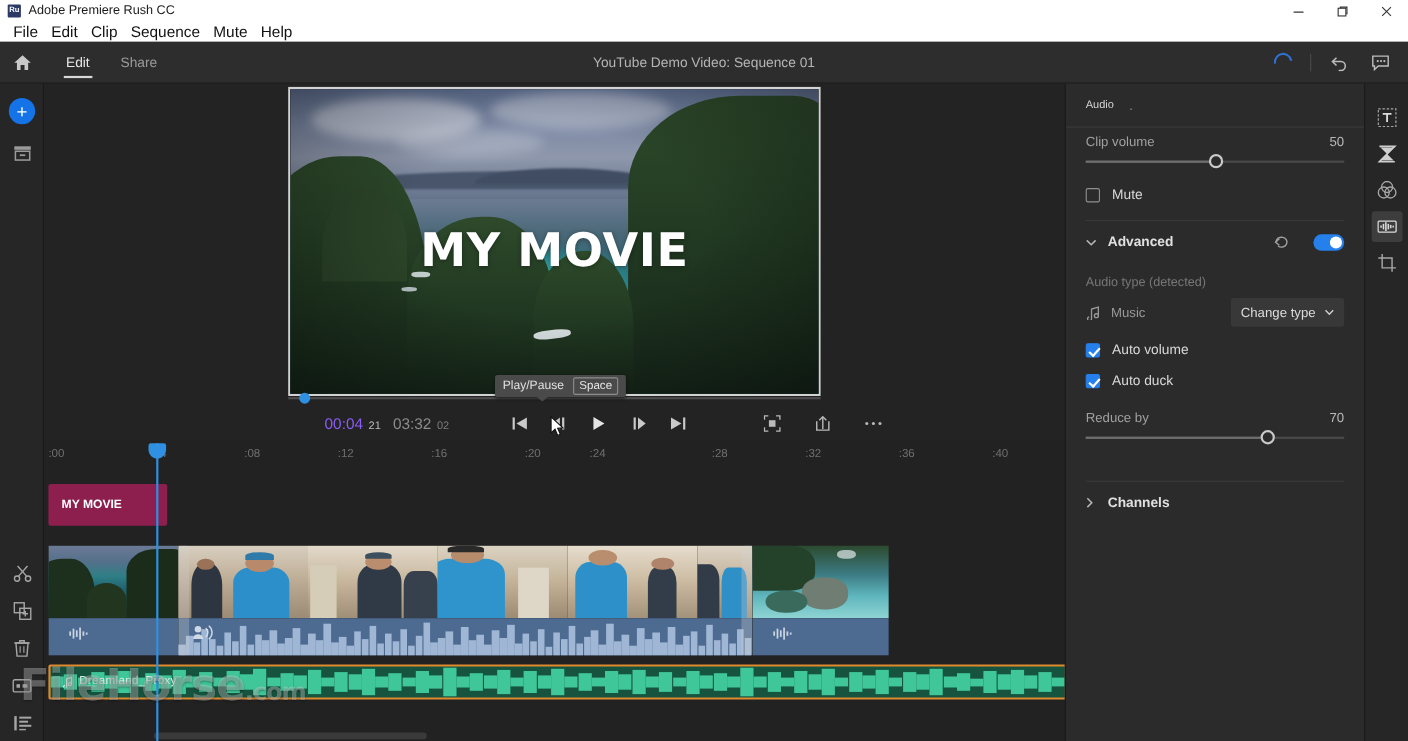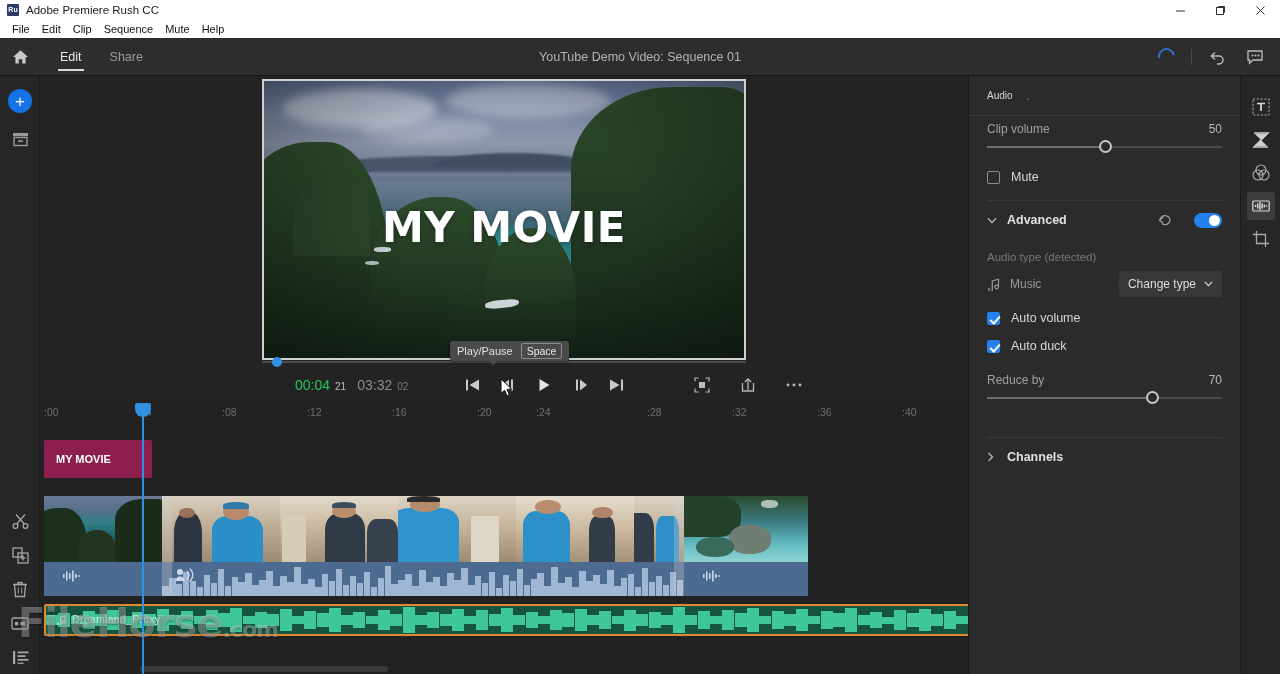--- a/index.html
+++ b/index.html
@@ -30,21 +30,21 @@
     width: 40px; height: 20px; display: flex; align-items: center; justify-content: center;
     color: #333; font-size: 11px;
   }
 
   
   .menubar {
     position: absolute; top: 20px; left: 0; width: 1280px; height: 18px;
     background: #ffffff; display: flex; align-items: center; padding-left: 6px;
   }
   .menu-item {
-    font-size: 11px; color: #111; padding: 0 6px; line-height: 18px;
+    font-size: 14px; color: #111; padding: 0 6px; line-height: 18px;
   }
 
   
   .appheader {
     position: absolute; top: 38px; left: 0; width: 1280px; height: 38px;
     background: #2d2d2d; border-bottom: 1px solid #1a1a1a;
     display: flex; align-items: center;
   }
   .home-btn { width: 40px; display: flex; align-items: center; justify-content: center; }
   .tabs { display: flex; height: 38px; margin-left: 6px; }
@@ -202,21 +202,21 @@
     position: absolute; left: 10px; top: 0; width: 10px; height: 10px;
     border-radius: 50%; background: #2f8fe0;
   }
 
   
   .transport {
     position: absolute; left: 40px; top: 370px; width: 928px; height: 30px;
     display: flex; align-items: center;
   }
   .tc { position: absolute; left: 255px; display: flex; align-items: baseline; gap: 5px; }
-  .tc-cur { font-size: 14px; color: #22c55e; text-align: center; }
+  .tc-cur { font-size: 14px; color: #8b5cf6; text-align: center; }
   .tc-cur-f { font-size: 10px; color: #bdbdbd; }
   .tc-dur { font-size: 14px; color: #8c8c8c; margin-left: 6px; }
   .tc-dur-f { font-size: 10px; color: #7a7a7a; }
   .tbtns { position: absolute; left: 420px; display: flex; gap: 12px; align-items: center; }
   .tbtn { width: 24px; height: 24px; display: flex; align-items: center; justify-content: center; }
   .rbtns { position: absolute; left: 650px; display: flex; gap: 22px; align-items: center; }
   .hamb { position: absolute; left: 940px; }
 
   .cursor-arrow { position: absolute; left: 500px; top: 378px; z-index: 50; }
 

